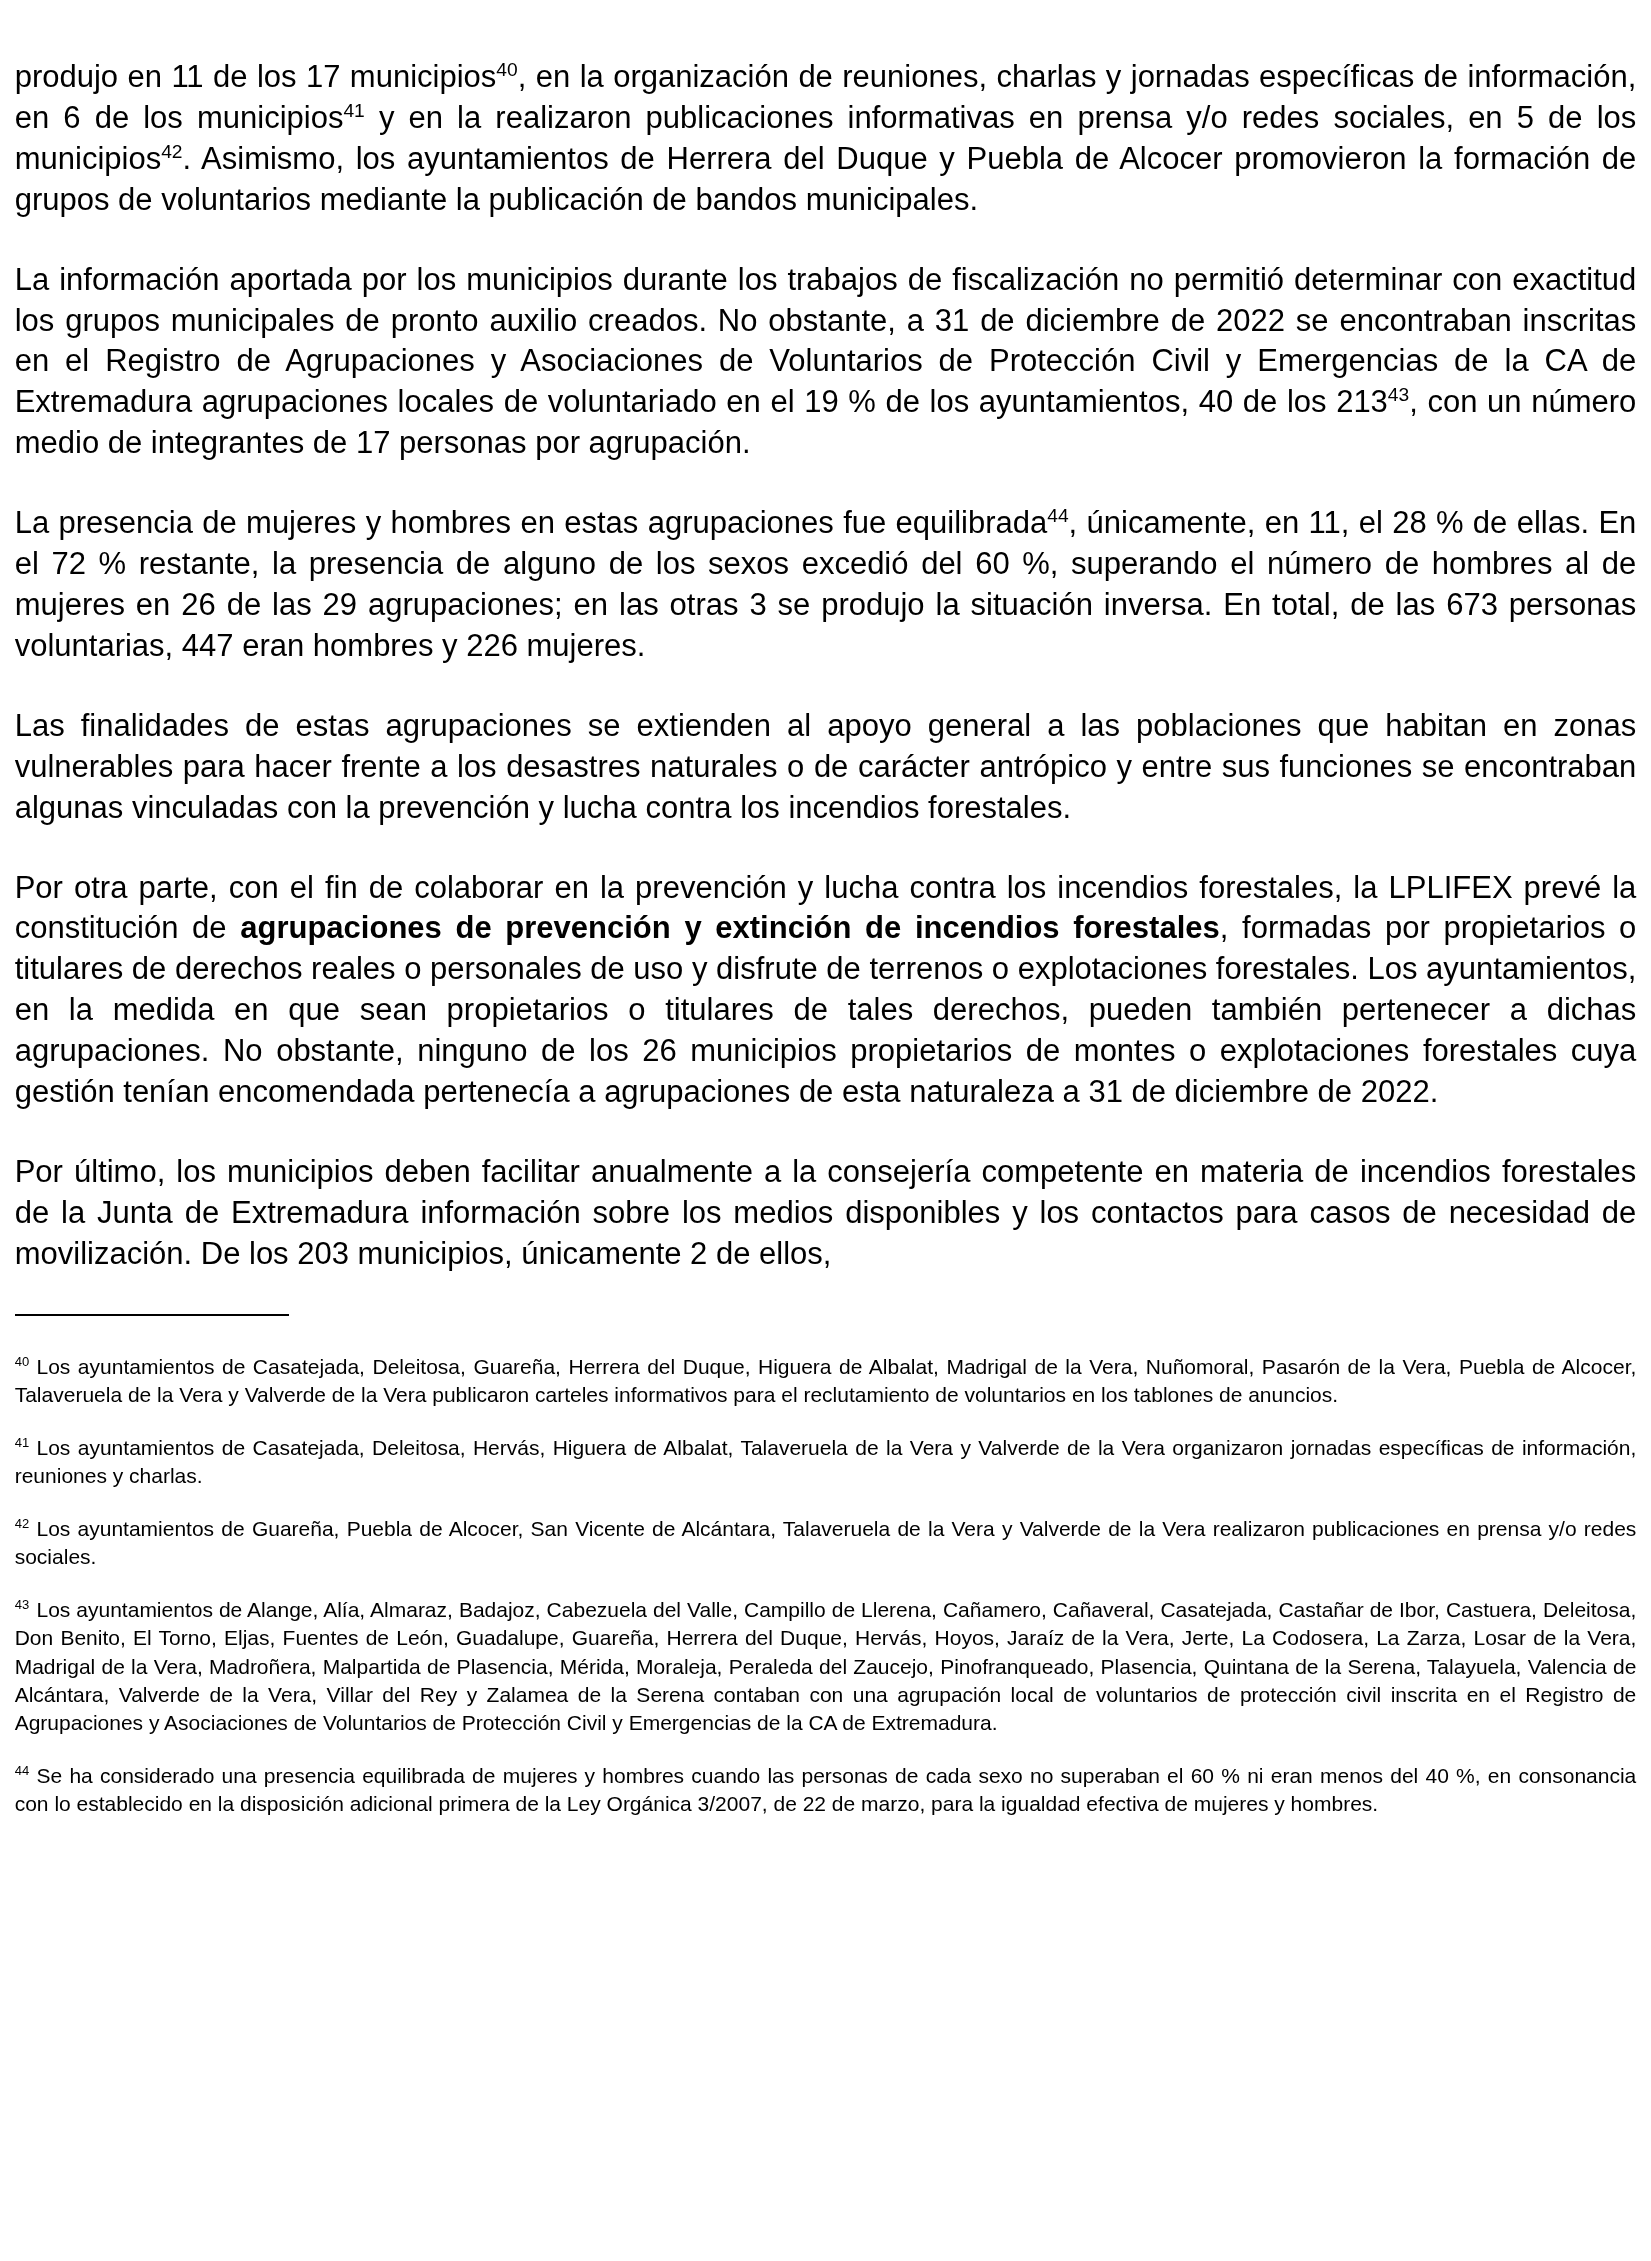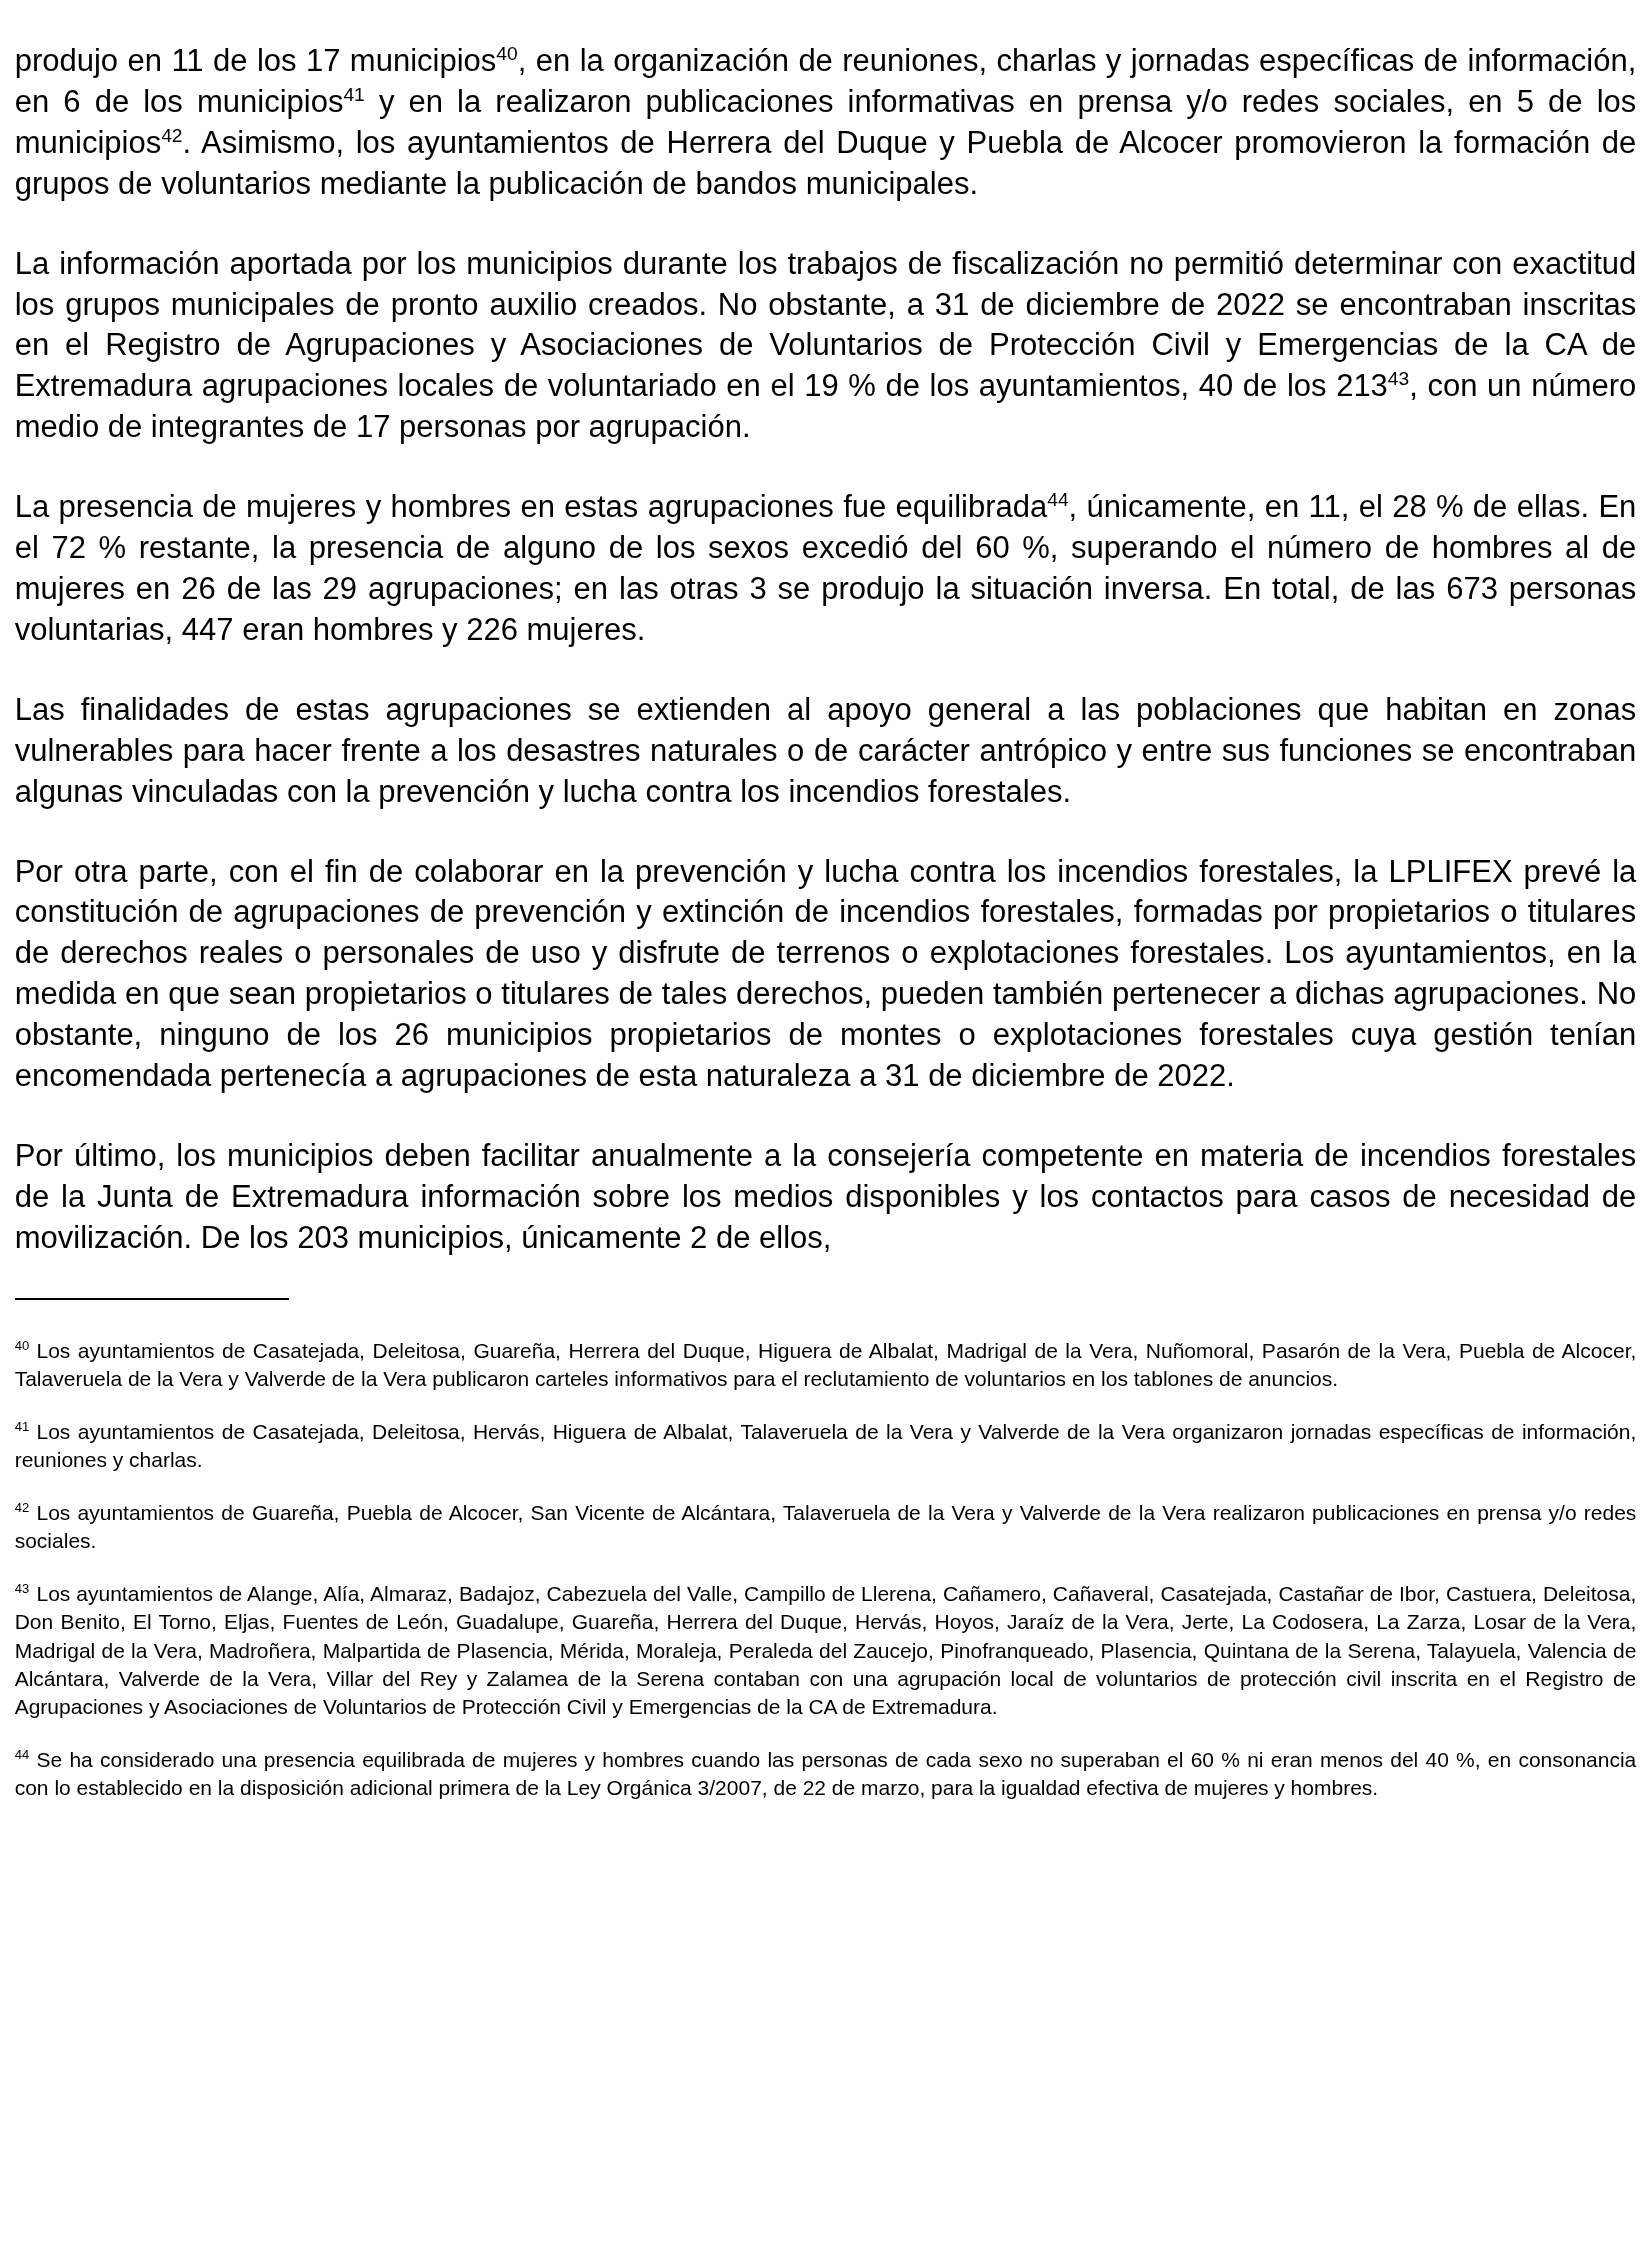--- a/index.html
+++ b/index.html
@@ -14,24 +14,24 @@
     box-sizing: border-box;
     padding: 41px 14.7px 33px 14.7px;
     background: #ffffff;
     color: #000000;
     font-family: "Liberation Sans", sans-serif;
   }
   .body-text .para {
     font-size: 31px;
     line-height: 1.32;
     text-align: justify;
-    margin: 0 0 39px 0;
+    margin: 16px 0 39px 0;
   }
   .para strong {
-    font-weight: normal;
+    font-weight: bold;
   }
   sup {
     font-size: 0.62em;
     line-height: 0;
     vertical-align: super;
   }
   .footnote-sep {
     width: 274px;
     border-top: 2.4px solid #000000;
     margin: 11.4px 0 37px 0;

